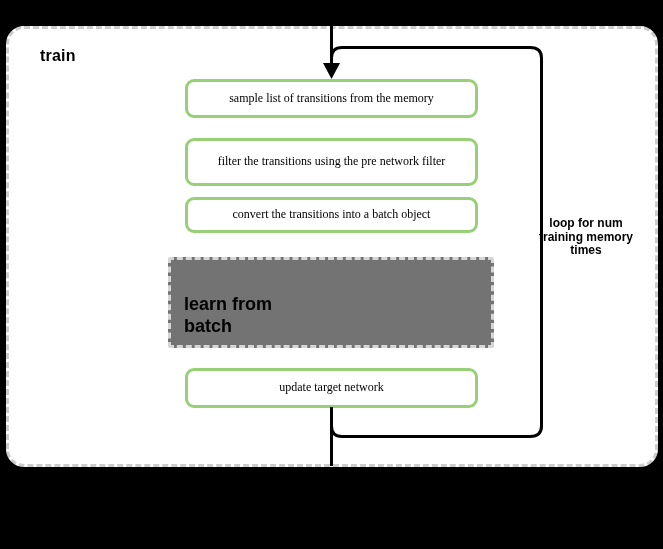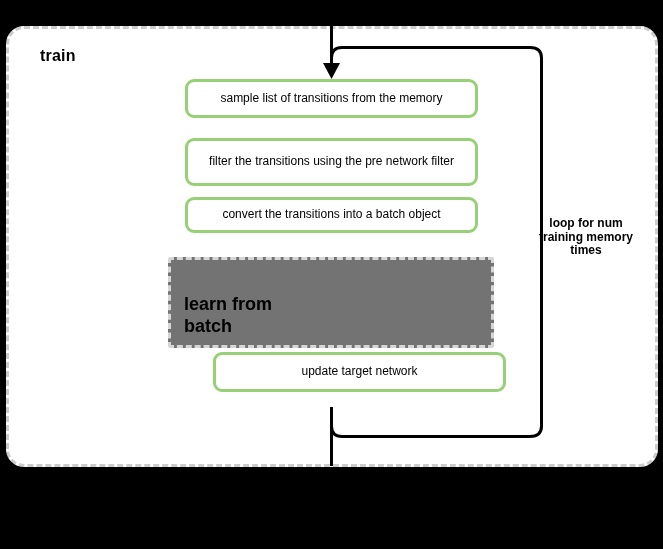--- a/index.html
+++ b/index.html
@@ -42,25 +42,26 @@
     background: #ffffff;
     border: 3px solid #97d077;
     border-radius: 9px;
     display: flex;
     align-items: center;
     justify-content: center;
     text-align: left;
     font-size: 12px;
     line-height: 1.15;
     z-index: 3;
+    font-family: Liberation Serif, serif;
   }
   .step-1 { top: 79px;  height: 39px; }
   .step-2 { top: 138px; height: 48px; }
   .step-3 { top: 197px; height: 36px; }
-  .step-5 { top: 352px; height: 40px; margin-left: 28px; }
+  .step-5 { top: 368px; height: 40px; }
   .learn-box {
     position: absolute;
     left: 168px; top: 257px;
     width: 326px; height: 91px;
     box-sizing: border-box;
     background: #737373;
     border: 3px dashed #d6d6d6;
     border-radius: 2px;
     padding: 10px 13px;
     font-size: 18px;

